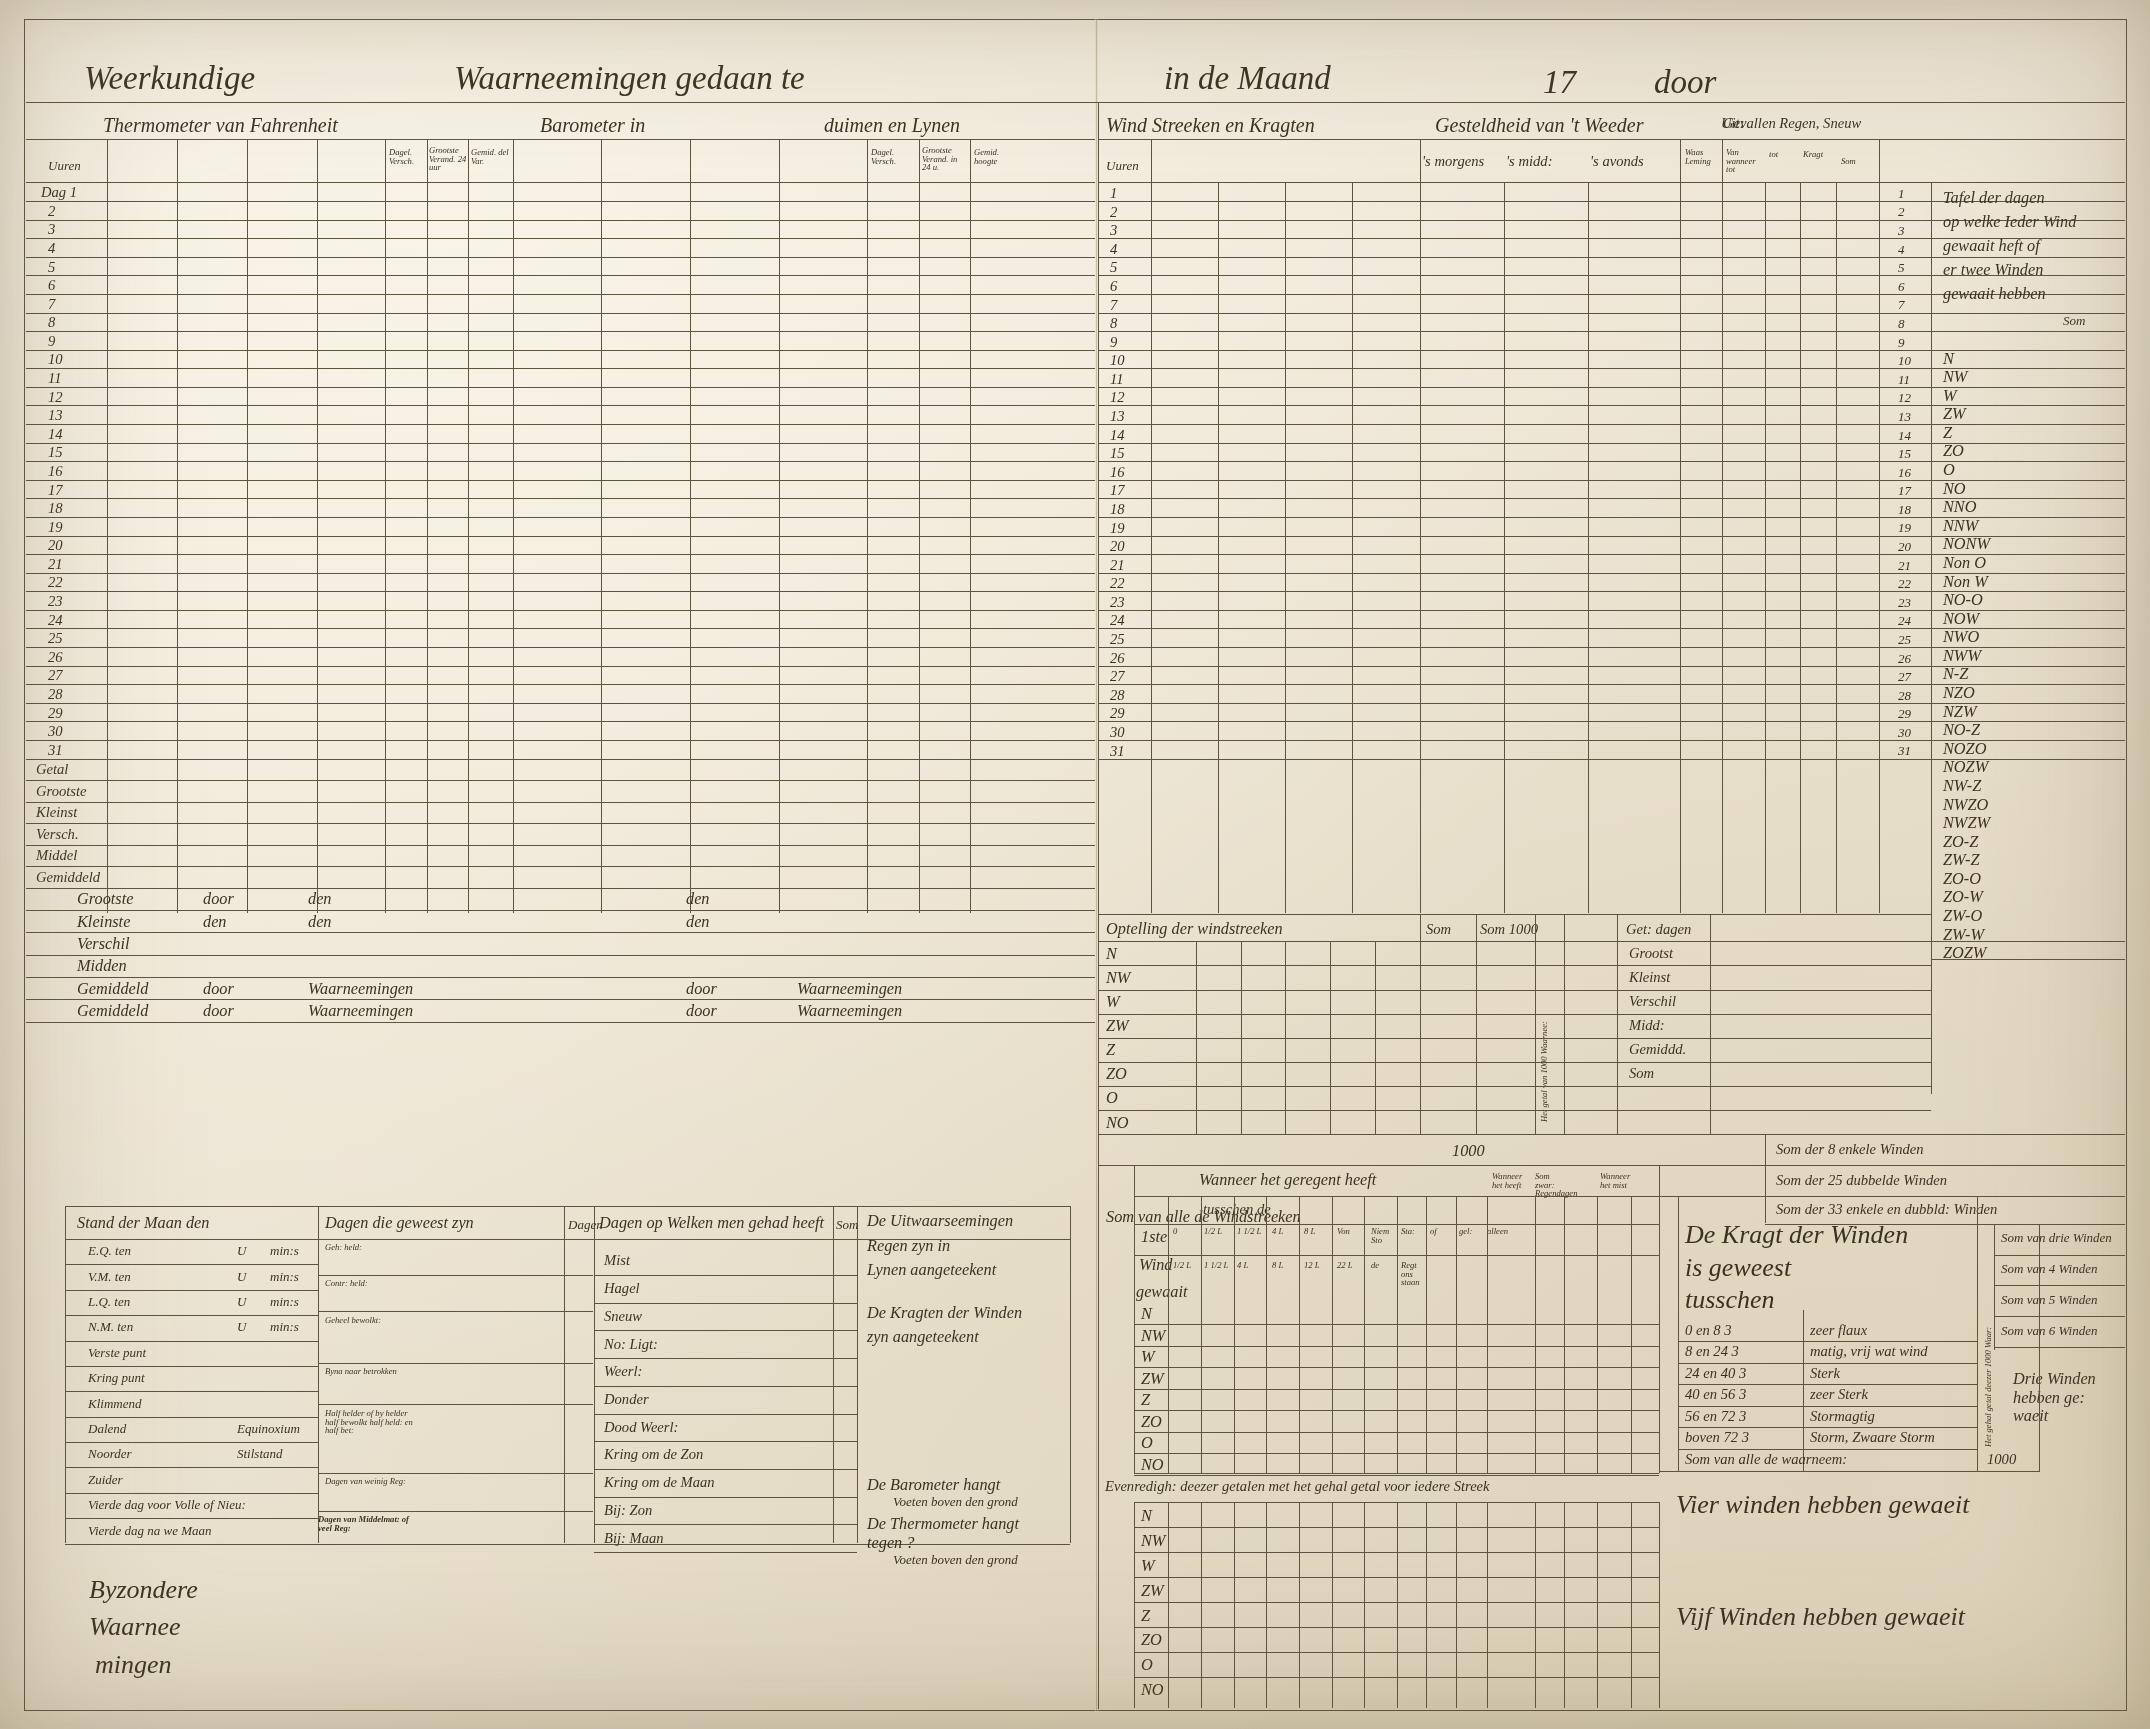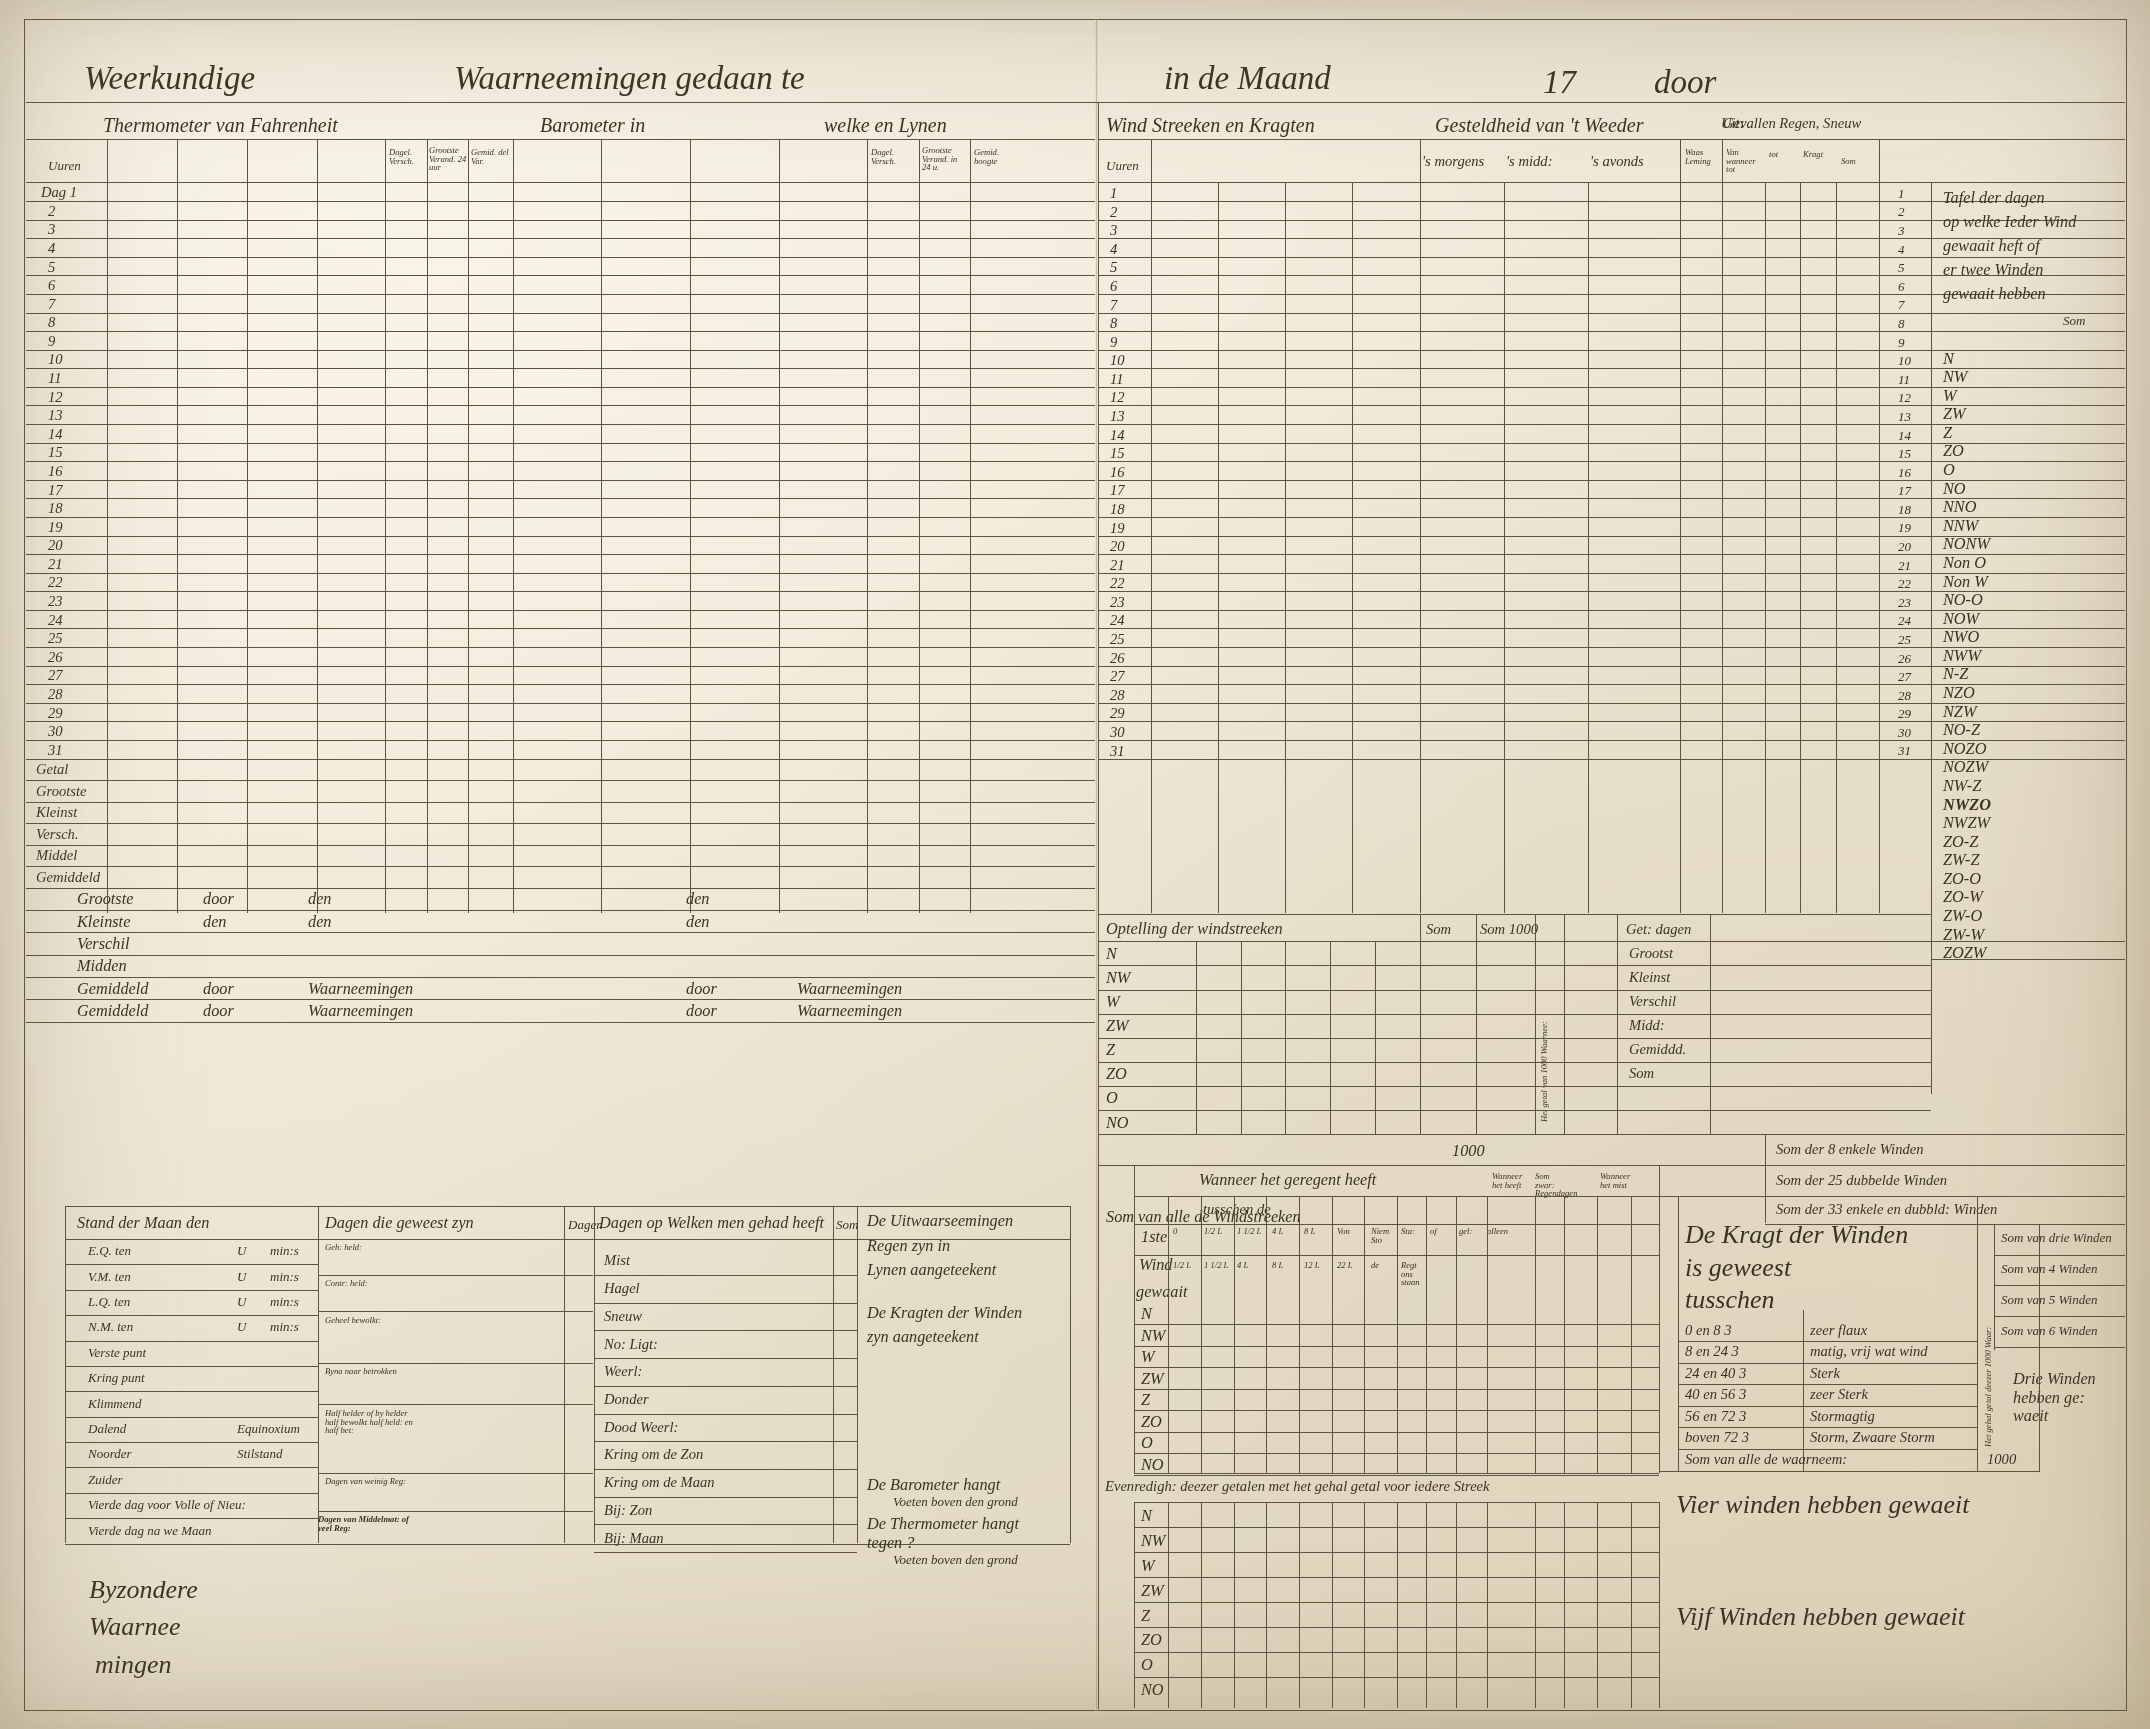--- a/index.html
+++ b/index.html
@@ -59,21 +59,21 @@
   <div class="ln hl" style="left:1.7px;top:83px;width:2099px;"></div>
   <div class="txt hand t26" style="left:60px;top:41px;">Weerkundige</div>
   <div class="txt hand t26" style="left:430px;top:41px;">Waarneemingen gedaan te</div>
   <div class="txt hand t26" style="left:1140px;top:41px;">in de Maand</div>
   <div class="txt hand t26" style="left:1519px;top:45px;">17</div>
   <div class="txt hand t26" style="left:1630px;top:45px;">door</div>
 
   <div class="ln hl" style="left:1.7px;top:120px;width:1069px;"></div>
   <div class="txt hand t16" style="left:79px;top:95px;">Thermometer van Fahrenheit</div>
   <div class="txt hand t16" style="left:516px;top:95px;">Barometer in</div>
-  <div class="txt hand t16" style="left:800px;top:95px;">welke en Lynen</div>
+  <div class="txt hand t16" style="left:800px;top:95px;">duimen en Lynen</div>
 
   <div class="ln vl" style="left:83px;top:120px;height:774px;"></div>
   <div class="ln vl" style="left:361px;top:120px;height:774px;"></div>
   <div class="ln vl" style="left:403px;top:120px;height:774px;"></div>
   <div class="ln vl" style="left:444px;top:120px;height:774px;"></div>
   <div class="ln vl" style="left:489px;top:120px;height:774px;"></div>
   <div class="ln vl" style="left:843px;top:120px;height:774px;"></div>
   <div class="ln vl" style="left:895px;top:120px;height:774px;"></div>
   <div class="ln vl" style="left:946px;top:120px;height:774px;"></div>
 
@@ -458,21 +458,21 @@
       <div class="txt hand t13" style="left:1919px;top:590px;">NOW</div>
       <div class="txt hand t13" style="left:1919px;top:608px;">NWO</div>
       <div class="txt hand t13" style="left:1919px;top:627px;">NWW</div>
       <div class="txt hand t13" style="left:1919px;top:645px;">N-Z</div>
       <div class="txt hand t13" style="left:1919px;top:664px;">NZO</div>
       <div class="txt hand t13" style="left:1919px;top:683px;">NZW</div>
       <div class="txt hand t13" style="left:1919px;top:701px;">NO-Z</div>
       <div class="txt hand t13" style="left:1919px;top:720px;">NOZO</div>
       <div class="txt hand t13" style="left:1919px;top:738px;">NOZW</div>
       <div class="txt hand t13" style="left:1919px;top:757px;">NW-Z</div>
-      <div class="txt hand t13" style="left:1919px;top:776px;font-weight:bold;">NWZO</div>
+      <div class="txt hand t13" style="left:1919px;top:776px;">NWZO</div>
       <div class="txt hand t13" style="left:1919px;top:794px;">NWZW</div>
       <div class="txt hand t13" style="left:1919px;top:813px;">ZO-Z</div>
       <div class="txt hand t13" style="left:1919px;top:831px;">ZW-Z</div>
       <div class="txt hand t13" style="left:1919px;top:850px;">ZO-O</div>
       <div class="txt hand t13" style="left:1919px;top:868px;">ZO-W</div>
       <div class="txt hand t13" style="left:1919px;top:887px;">ZW-O</div>
       <div class="txt hand t13" style="left:1919px;top:906px;">ZW-W</div>
       <div class="ln hl" style="left:1907px;top:922px;width:194px;"></div>
       <div class="txt hand t13" style="left:1919px;top:924px;">ZOZW</div>
       <div class="ln hl" style="left:1907px;top:940px;width:194px;"></div>

